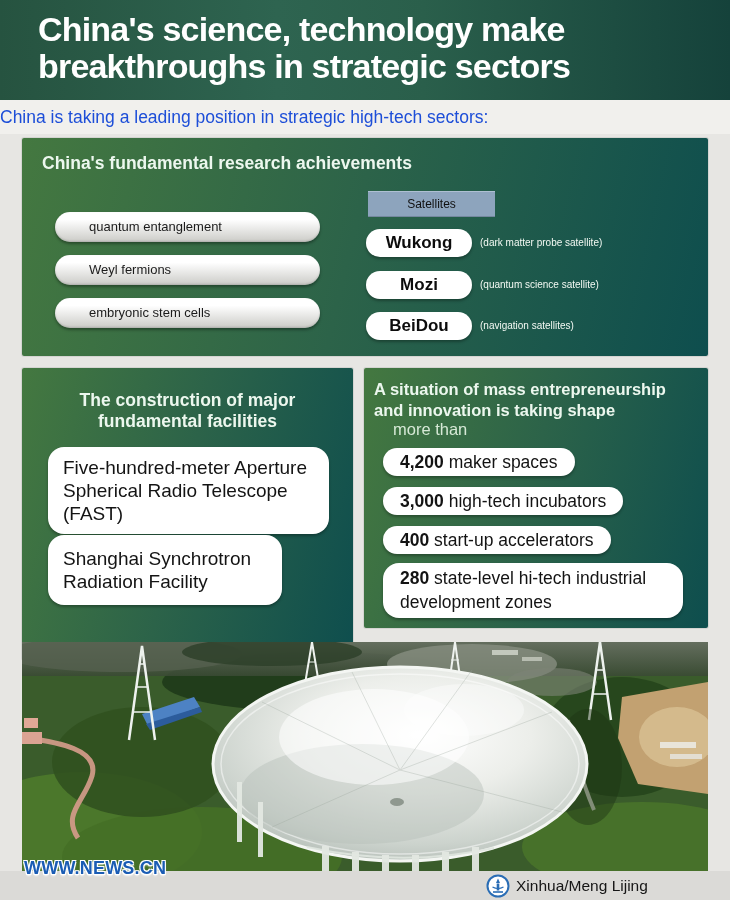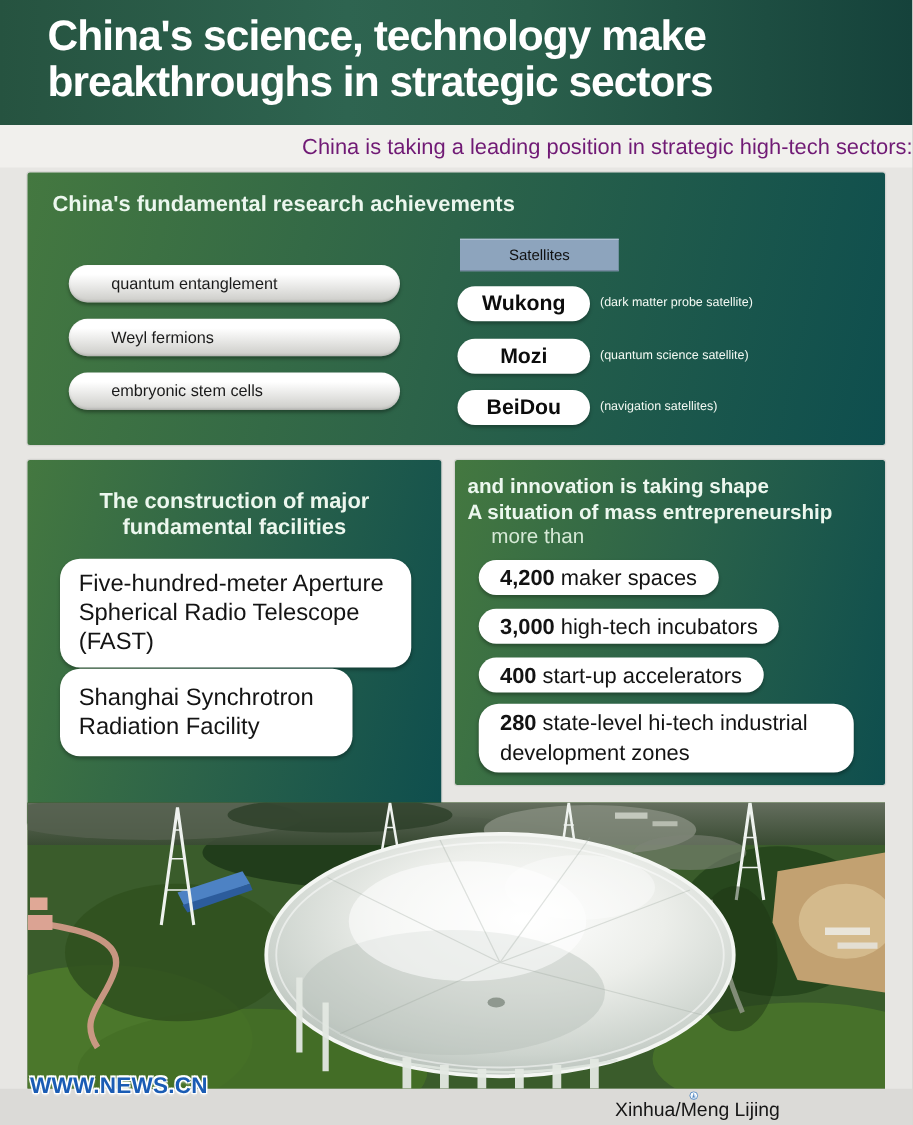--- a/index.html
+++ b/index.html
@@ -14,21 +14,21 @@
     position:absolute; left:0; top:0; width:730px; height:100px;
     background:linear-gradient(90deg,#265340 0%,#2e6450 38%,#2a5f4b 58%,#15423b 100%);
   }
   .masthead .title {
     position:absolute; left:38px; top:11px; color:#ffffff;
     font-size:34px; font-weight:bold; line-height:37px; letter-spacing:-0.8px;
   }
   
   .intro-strip {
     position:absolute; left:0; top:100px; width:730px; height:34px;
-    background:#f1f0ed; color:#701a75; font-size:17.5px; line-height:34px; text-align:right;
+    background:#f1f0ed; color:#1d4ed8; font-size:17.5px; line-height:34px; text-align:left;
   }
   
   .panel {
     position:absolute; border-radius:2px;
     background:linear-gradient(103deg,#447840 0%,#2c6349 48%,#0e4e4e 100%);
     box-shadow:0 0 0 1px rgba(0,0,0,0.08);
   }
   .panel-title { color:#ecf7ee; font-weight:bold; font-size:17.5px; line-height:21px; }
   
   .panel-research { left:22px; top:138px; width:686px; height:218px;text-decoration:underline; }
@@ -77,21 +77,21 @@
   .stat-pill.stat-3 { top:195px; height:auto; width:300px; white-space:normal; line-height:24px; padding:3px 12px 4px 17px; }
   
   .photo { position:absolute; left:22px; top:642px; width:686px; height:229px; overflow:hidden; background:#3a5c2b; }
   
   .footer-strip { position:absolute; left:0; top:871px; width:730px; height:29px; background:#dbdad7; }
   .news-url {
     position:absolute; left:24px; top:858px; z-index:6; cursor:pointer;
     color:#1a5cb4; font-size:18px; font-weight:bold; letter-spacing:0.2px;
     text-shadow:-1px -1px 0 #fff,1px -1px 0 #fff,-1px 1px 0 #fff,1px 1px 0 #fff,0 2px 2px rgba(255,255,255,0.9);
   }
-  .credit { position:absolute; left:486px; top:873px; height:25px; display:flex; align-items:center;flex-direction:column; }
+  .credit { position:absolute; left:486px; top:873px; height:25px; display:flex; align-items:center; }
   .credit-text { color:#161616; font-size:15.5px; margin-left:6px; }
 </style>
 </head>
 <body>
 
 <div class="page">
 
   <div class="masthead">
     <div class="title">
       <div>China's science, technology make</div>
@@ -127,22 +127,22 @@
     <div class="panel-title">
       <div>The construction of major</div>
       <div>fundamental facilities</div>
     </div>
     <div class="fac-box box-0">Five-hundred-meter Aperture Spherical Radio Telescope (FAST)</div>
     <div class="fac-box box-1">Shanghai Synchrotron Radiation Facility</div>
   </div>
 
   <div class="panel panel-startup">
     <div class="panel-title">
+      <div>A situation of mass entrepreneurship</div>
       <div>and innovation is taking shape</div>
-      <div>A situation of mass entrepreneurship</div>
     </div>
     <div class="qualifier">more than</div>
 
     <div class="stat-pill stat-0">
       <span class="num">4,200</span><span> maker spaces</span>
     </div>
     <div class="stat-pill stat-1">
       <span class="num">3,000</span><span> high-tech incubators</span>
     </div>
     <div class="stat-pill stat-2">

